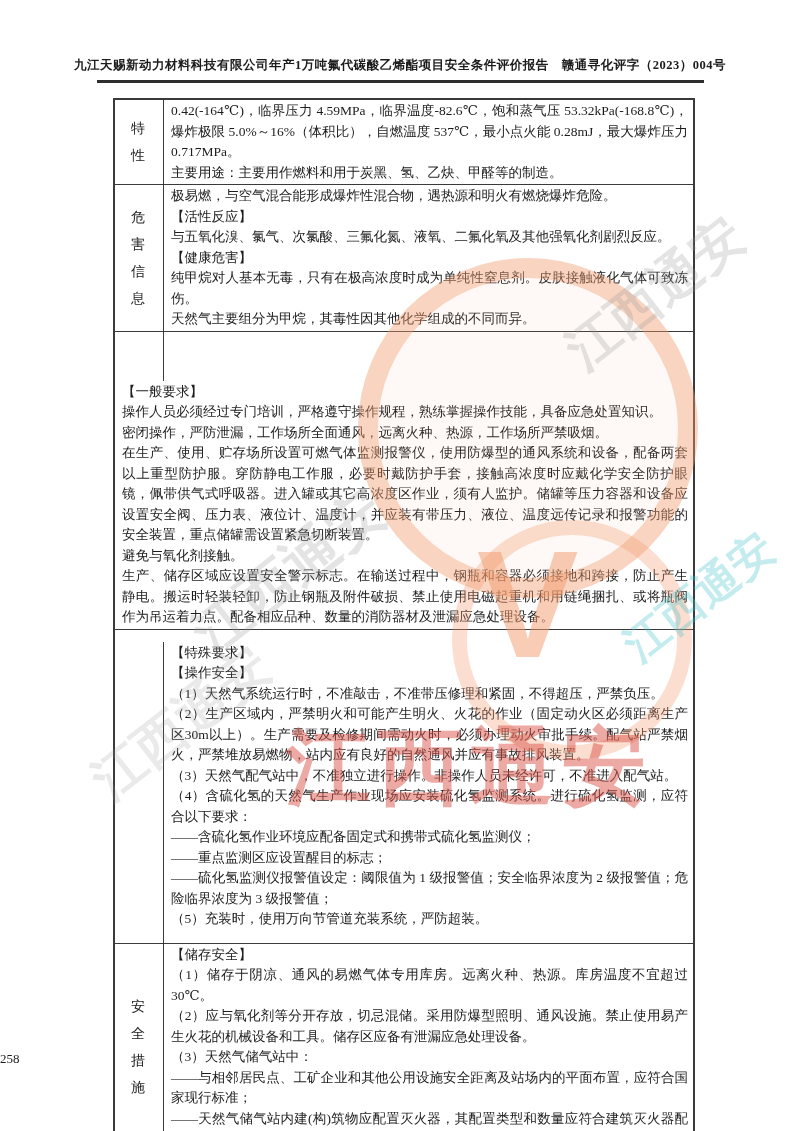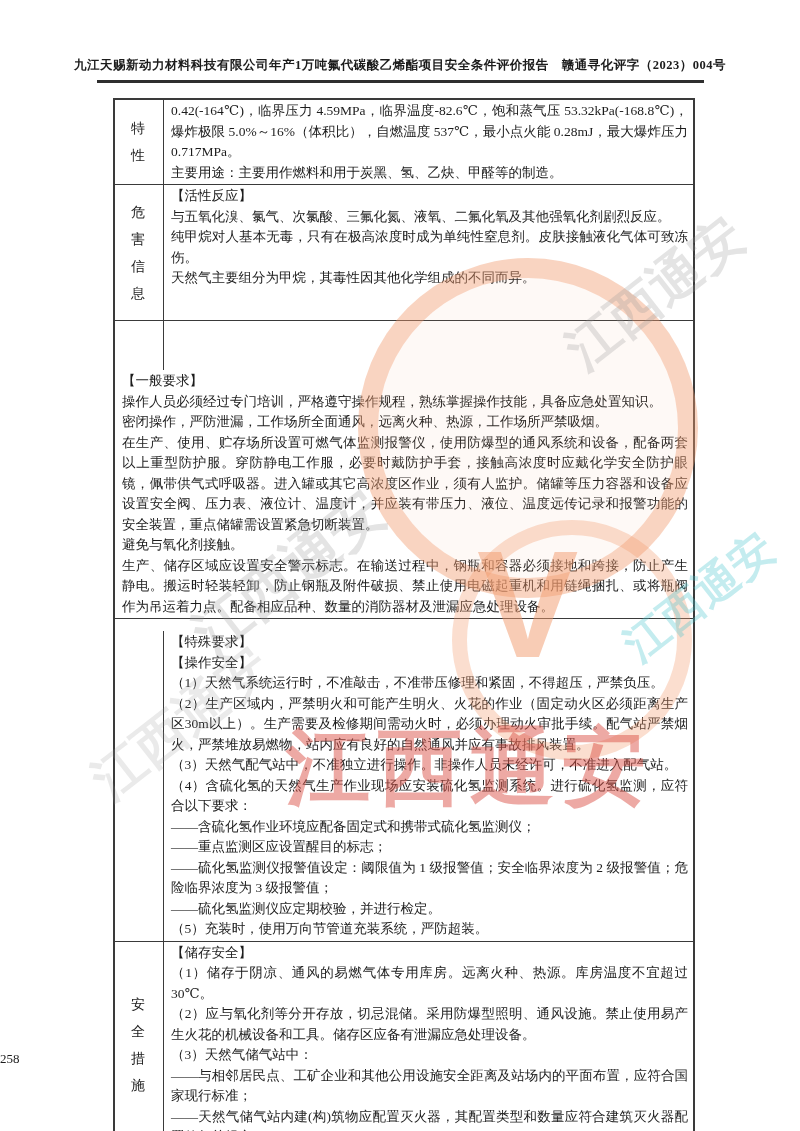--- a/index.html
+++ b/index.html
@@ -56,22 +56,24 @@
         <div class="tcontent">
             <p class="para">0.42(-164℃)，临界压力 4.59MPa，临界温度-82.6℃，饱和蒸气压 53.32kPa(-168.8℃)，爆炸极限 5.0%～16%（体积比），自燃温度 537℃，最小点火能 0.28mJ，最大爆炸压力 0.717MPa。</p>
             <p class="para">主要用途：主要用作燃料和用于炭黑、氢、乙炔、甲醛等的制造。</p>
           </div>
       </div>
       <div class="trow r2">
         <div class="tlabel">
           <span class="vlabel">危害信息</span>
         </div>
         <div class="tcontent">
+            <p class="para">极易燃，与空气混合能形成爆炸性混合物，遇热源和明火有燃烧爆炸危险。</p>
             <p class="para">【活性反应】</p>
             <p class="para">与五氧化溴、氯气、次氯酸、三氟化氮、液氧、二氟化氧及其他强氧化剂剧烈反应。</p>
+            <p class="para">【健康危害】</p>
             <p class="para">纯甲烷对人基本无毒，只有在极高浓度时成为单纯性窒息剂。皮肤接触液化气体可致冻伤。</p>
             <p class="para">天然气主要组分为甲烷，其毒性因其他化学组成的不同而异。</p>
           </div>
       </div>
       <div class="trow r3">
         <div class="tlabel">
           <span class="vlabel"></span>
         </div>
         <div class="tcontent">
             <p class="para">【一般要求】</p>
@@ -89,21 +91,20 @@
         <div class="tcontent">
             <p class="para">【特殊要求】</p>
             <p class="para">【操作安全】</p>
             <p class="para">（1）天然气系统运行时，不准敲击，不准带压修理和紧固，不得超压，严禁负压。</p>
             <p class="para">（2）生产区域内，严禁明火和可能产生明火、火花的作业（固定动火区必须距离生产区30m以上）。生产需要及检修期间需动火时，必须办理动火审批手续。配气站严禁烟火，严禁堆放易燃物，站内应有良好的自然通风并应有事故排风装置。</p>
             <p class="para">（3）天然气配气站中，不准独立进行操作。非操作人员未经许可，不准进入配气站。</p>
             <p class="para">（4）含硫化氢的天然气生产作业现场应安装硫化氢监测系统。进行硫化氢监测，应符合以下要求：</p>
             <p class="para">——含硫化氢作业环境应配备固定式和携带式硫化氢监测仪；</p>
             <p class="para">——重点监测区应设置醒目的标志；</p>
             <p class="para">——硫化氢监测仪报警值设定：阈限值为 1 级报警值；安全临界浓度为 2 级报警值；危险临界浓度为 3 级报警值；</p>
-            <p class="para">——硫化氢监测仪应定期校验，并进行检定。</p>
             <p class="para">（5）充装时，使用万向节管道充装系统，严防超装。</p>
           </div>
       </div>
       <div class="trow r5">
         <div class="tlabel">
           <span class="vlabel">安全措施</span>
         </div>
         <div class="tcontent">
             <p class="para">【储存安全】</p>
             <p class="para">（1）储存于阴凉、通风的易燃气体专用库房。远离火种、热源。库房温度不宜超过 30℃。</p>

